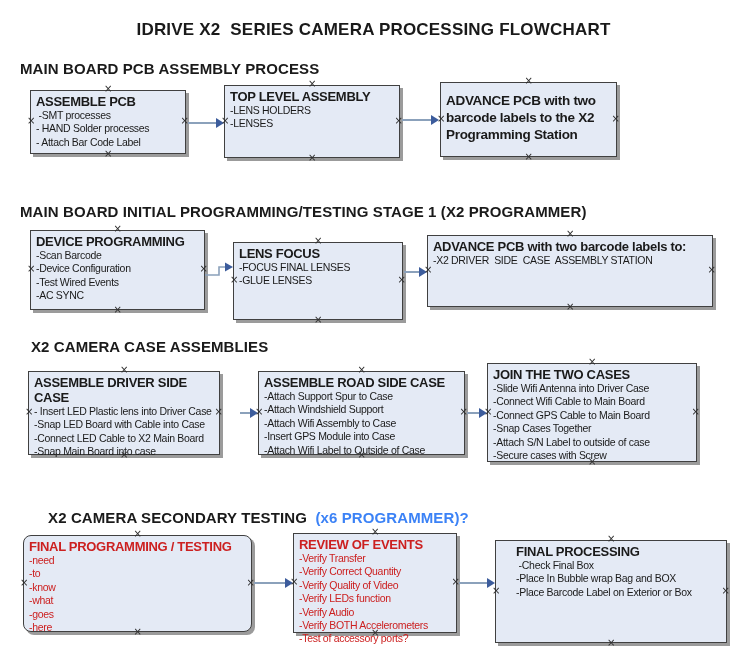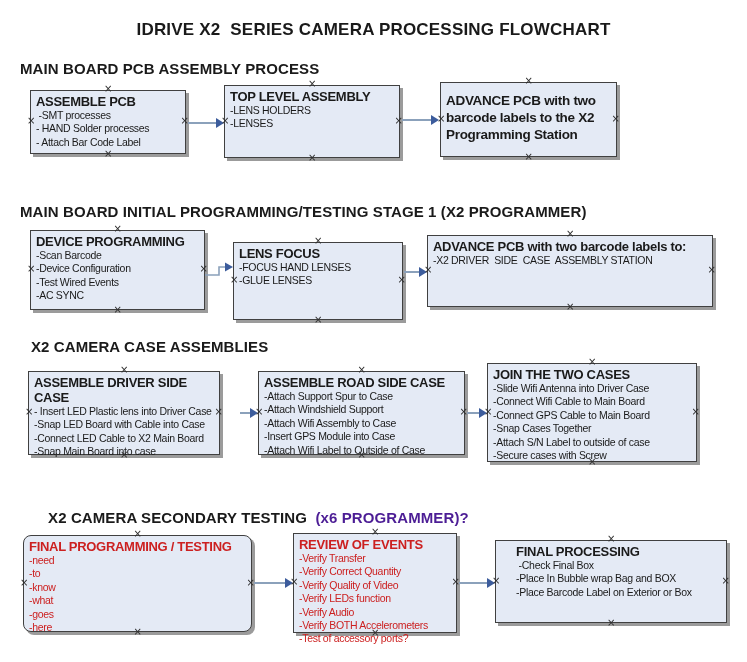--- a/index.html
+++ b/index.html
@@ -9,21 +9,21 @@
     overflow:hidden;
   }
   .doc-title {
     position:absolute; left:0; right:0; top:20px; text-align:center;
     font-size:17px; font-weight:bold; white-space:pre; letter-spacing:0.2px;
   }
   .section-heading {
     position:absolute; font-size:15px; font-weight:bold; white-space:pre;
     letter-spacing:0.1px;
   }
-  .section-heading .hl { color:#4c1d95; }
+  .section-heading .hl { color:#3b82f6; }
   .fbox {
     position:absolute; background:#e4eaf5; border:1px solid #404040;
     box-shadow:3px 3px 0 rgba(130,130,130,0.8); box-sizing:border-box;
     padding:3px 5px 0 5px;
   }
   .fbox-title {
     font-size:13px; font-weight:bold; letter-spacing:-0.3px; line-height:15px;
     white-space:normal;
   }
   .fbox-item {
@@ -118,21 +118,21 @@
     <polyline points="0,17 14,17 14,9 20,9" fill="none" stroke="#8ba1bb" stroke-width="1.6"></polyline>
     <polygon points="20,4.5 20,13.5 28,9" fill="#3c5c9c"></polygon>
   </svg>
 
   <div class="fbox" style="left:233px; top:232px; width:170px; height:78px;margin-top:10px;">
     <span class="an an-t"></span>
     <span class="an an-b"></span>
     <span class="an an-l"></span>
     <span class="an an-r"></span>
     <div class="fbox-title">LENS FOCUS</div>
-    <div class="fbox-item">-FOCUS HAND LENSES</div>
+    <div class="fbox-item">-FOCUS FINAL LENSES</div>
     <div class="fbox-item">-GLUE LENSES</div>
   </div>
 
   <div class="arrow" style="left:403px; top:262px; width:24px;">
     <div class="al"></div>
     <div class="ah"></div>
   </div>
 
   <div class="fbox" style="left:427px; top:235px; width:286px; height:72px;">
     <span class="an an-t"></span>
@@ -230,21 +230,21 @@
     <div class="fbox-item">-Verify Audio</div>
     <div class="fbox-item">-Verify BOTH Accelerometers</div>
     <div class="fbox-item">-Test of accessory ports?</div>
   </div>
 
   <div class="arrow" style="left:458px; top:573px; width:37px;">
     <div class="al"></div>
     <div class="ah"></div>
   </div>
 
-  <div class="fbox" style="left:495px; top:540px; width:232px; height:83px;padding-left:20px;">
+  <div class="fbox" style="left:495px; top:540px; width:232px; height:103px;padding-left:20px;">
     <span class="an an-t"></span>
     <span class="an an-b"></span>
     <span class="an an-l"></span>
     <span class="an an-r"></span>
     <div class="fbox-title">FINAL PROCESSING</div>
     <div class="fbox-item"> -Check Final Box</div>
     <div class="fbox-item">-Place In Bubble wrap Bag and BOX</div>
     <div class="fbox-item">-Place Barcode Label on Exterior or Box</div>
   </div>
 

